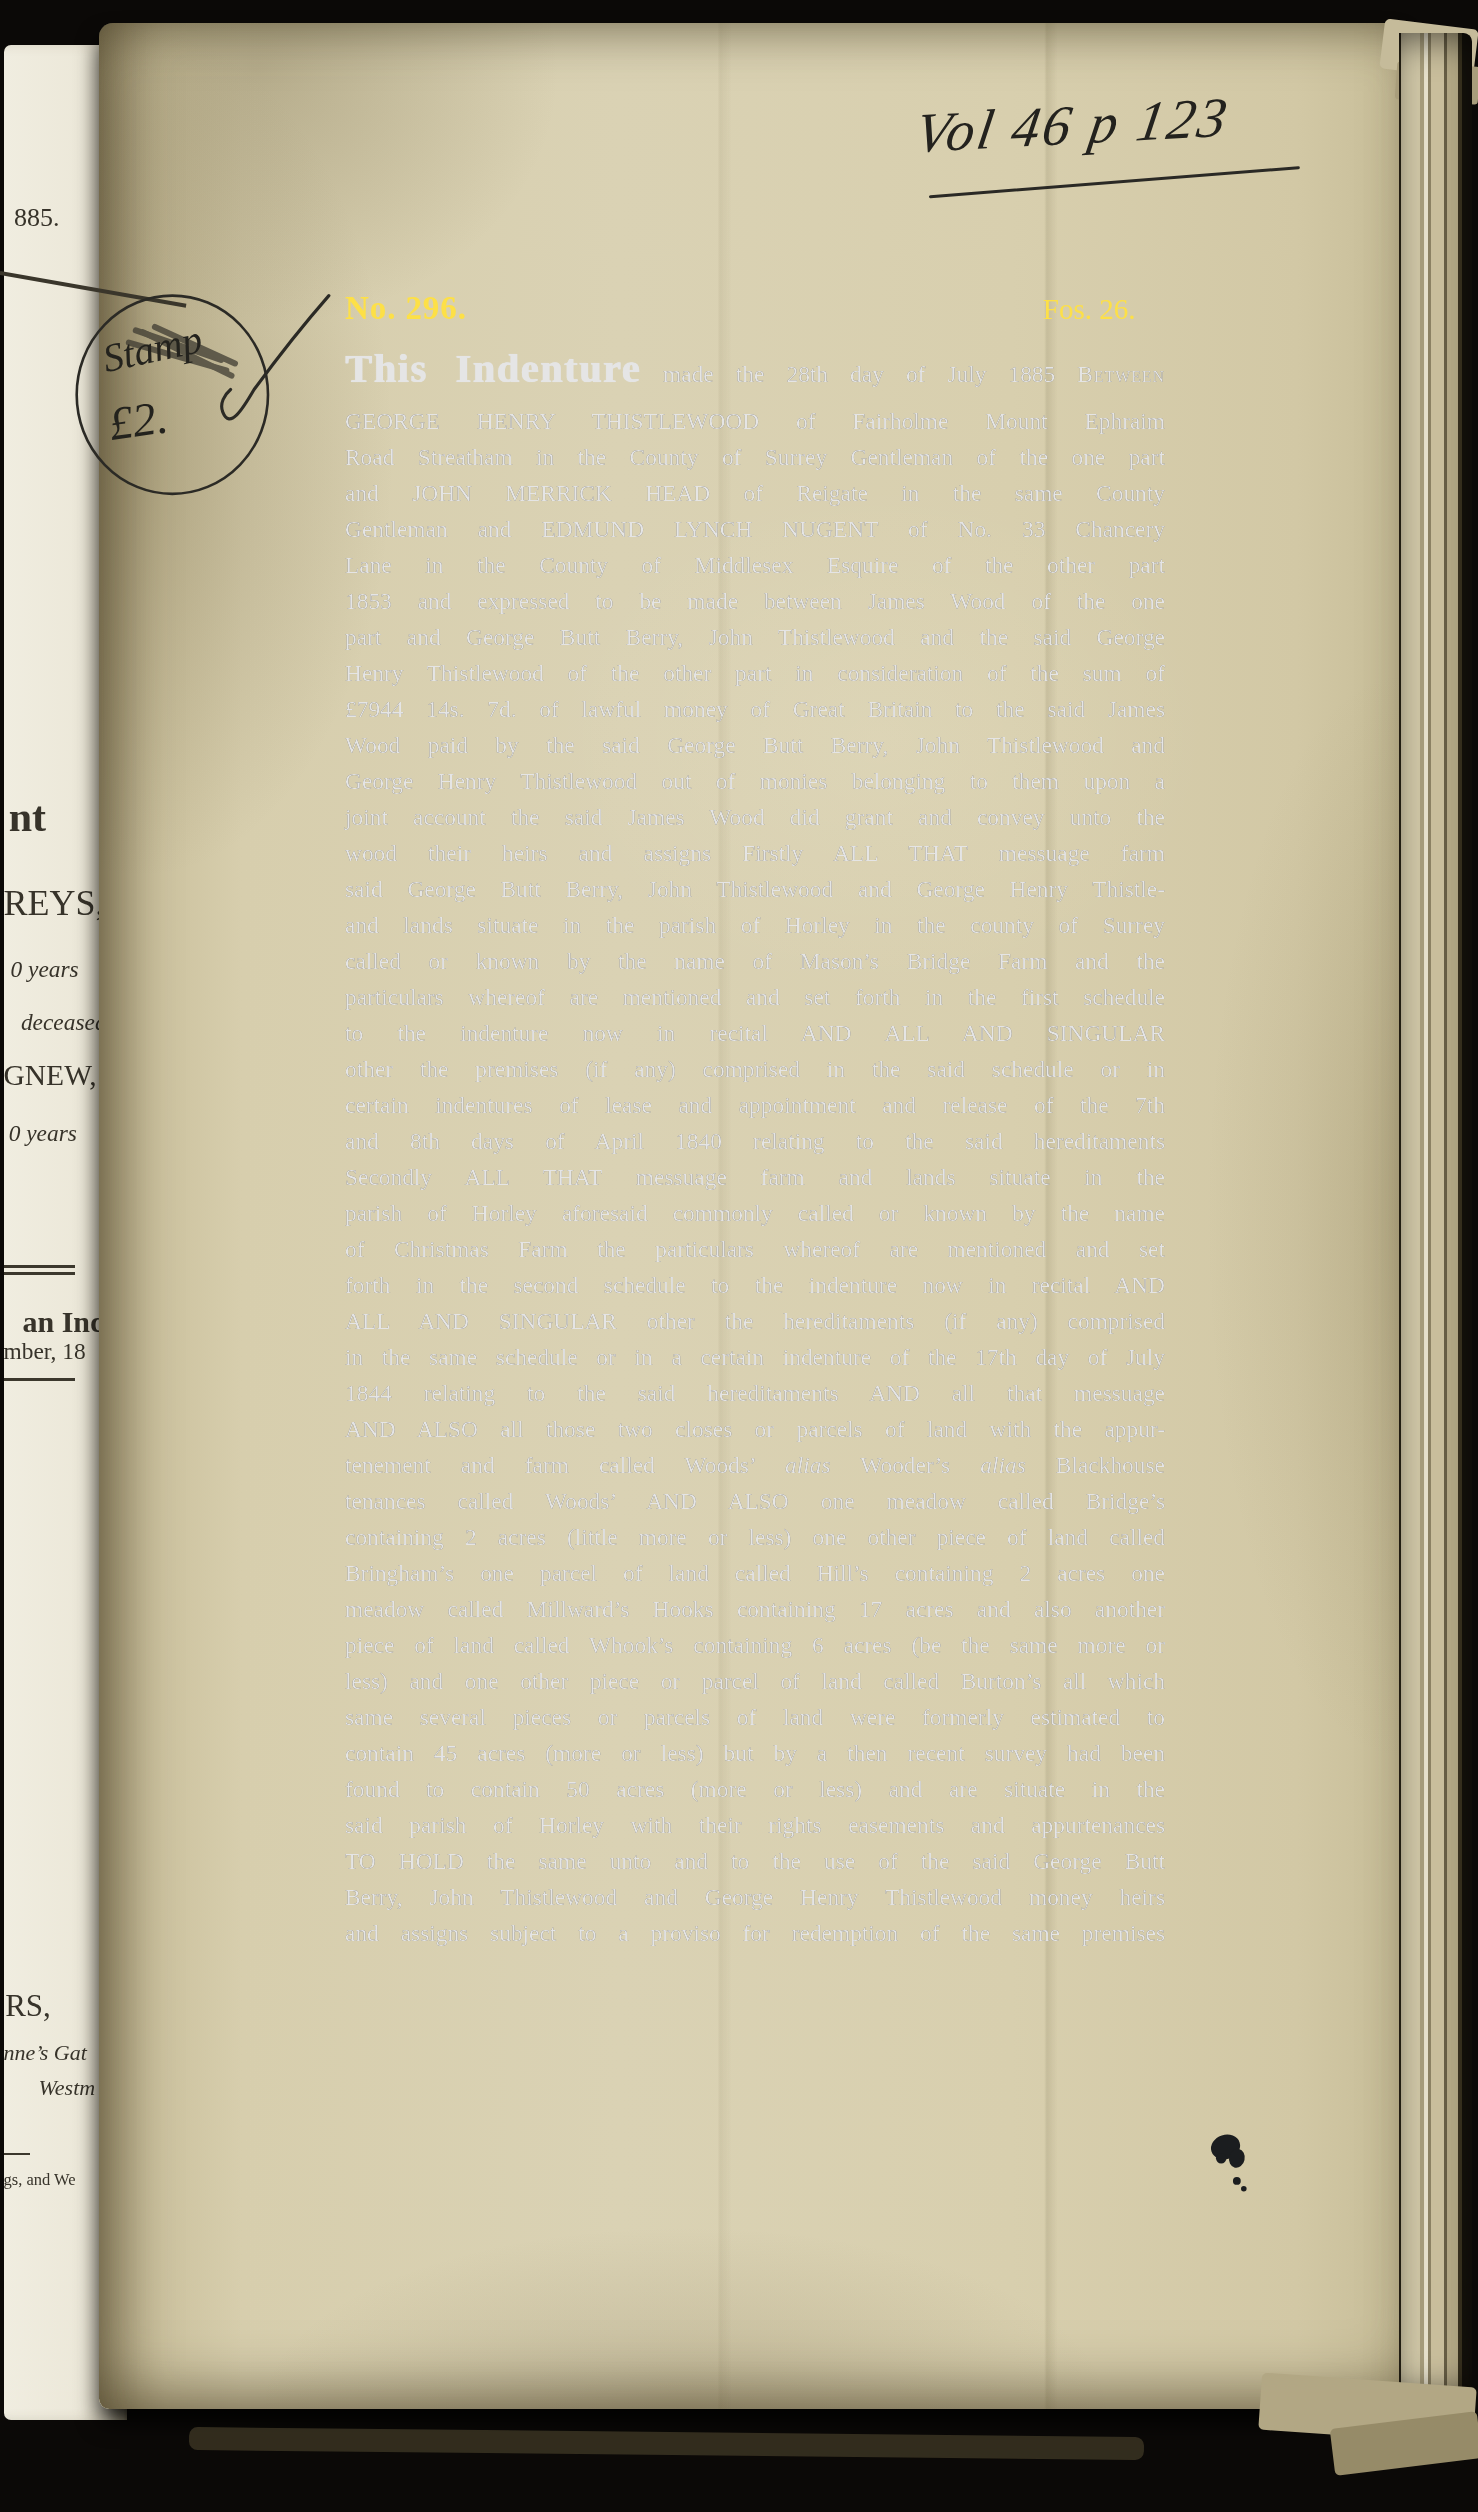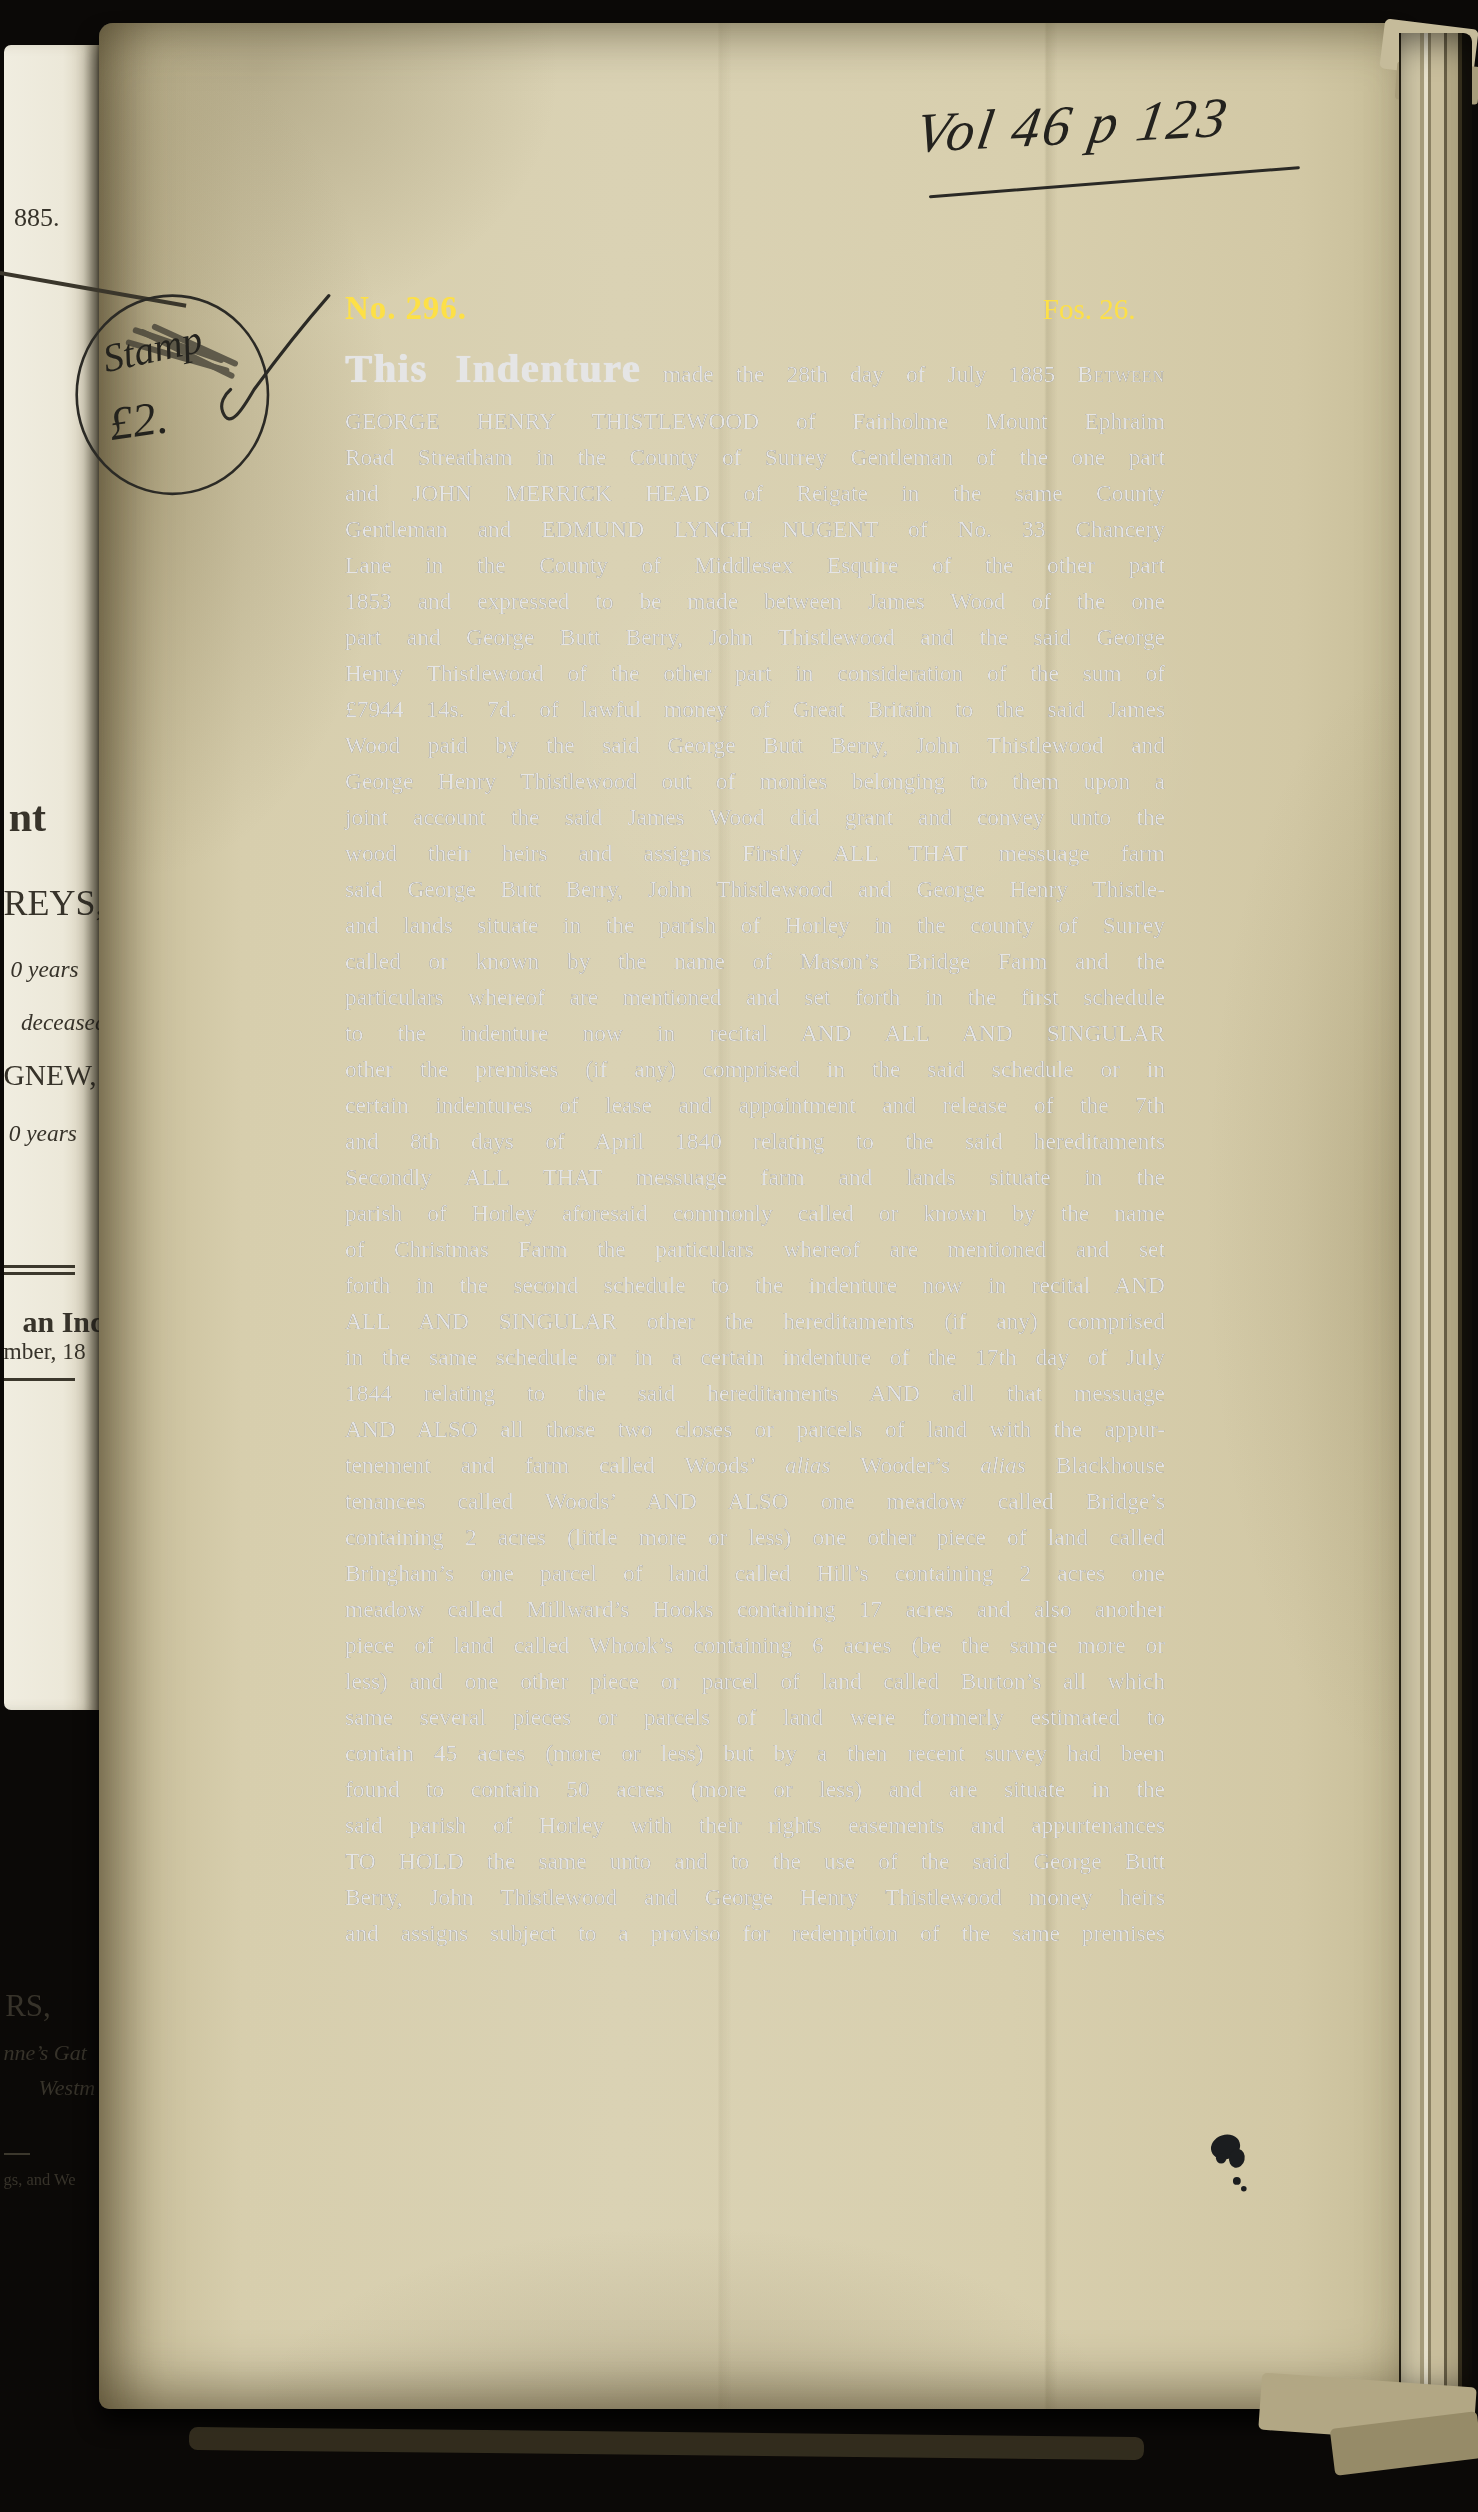--- a/index.html
+++ b/index.html
@@ -3,24 +3,25 @@
 <meta charset="utf-8">
 <style>
   html,body{margin:0;padding:0;background:#0b0907;}
   .stage{
     position:relative;width:1478px;height:2512px;overflow:hidden;
     background:#0b0907;
     font-family:"Liberation Serif","DejaVu Serif",serif;
   }
   
   .prev-page{
-    position:absolute;left:3.5px;top:45px;width:95px;height:1665px;
+    position:absolute;left:3.5px;top:45px;width:95px;height:2375px;
     background:linear-gradient(90deg,#f0ede0 0%,#ece8d9 62%,#dcd6c2 84%,#b7b098 97%,#8e876f 100%);
     border-radius:7px 0 0 7px;
     box-shadow:inset -12px 0 15.6px -7px rgba(90,80,55,.45);
+    padding-left:28px;
   }
   .prev-page .frag{position:absolute;color:#37332a;white-space:nowrap;}
   .frag.b{font-weight:bold;}
   .frag.i{font-style:italic;}
   .prev-rule{position:absolute;background:#3c382d;height:2.6px;}
   
   .rule-885{
     position:absolute;left:0px;top:271px;width:189px;height:3.5px;background:#3a362b;
     transform:rotate(10deg);transform-origin:left center;z-index:5;
   }

